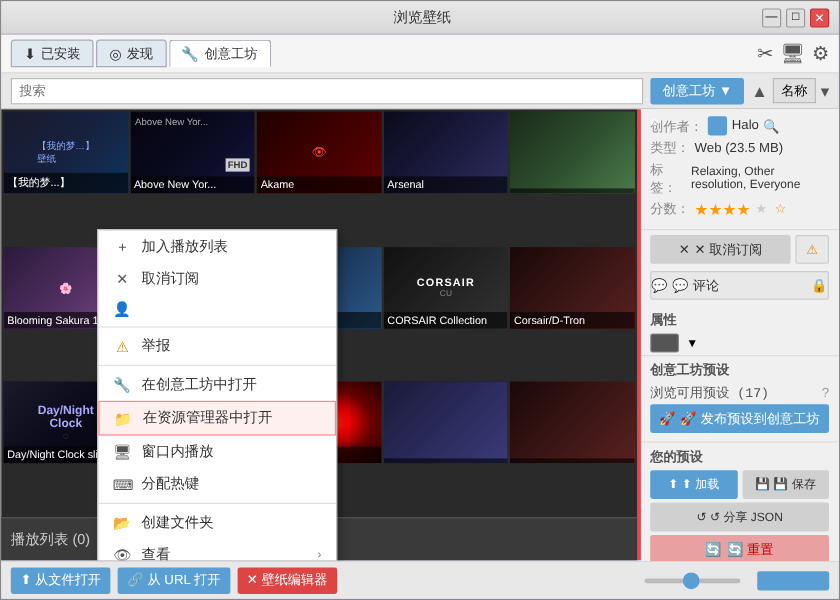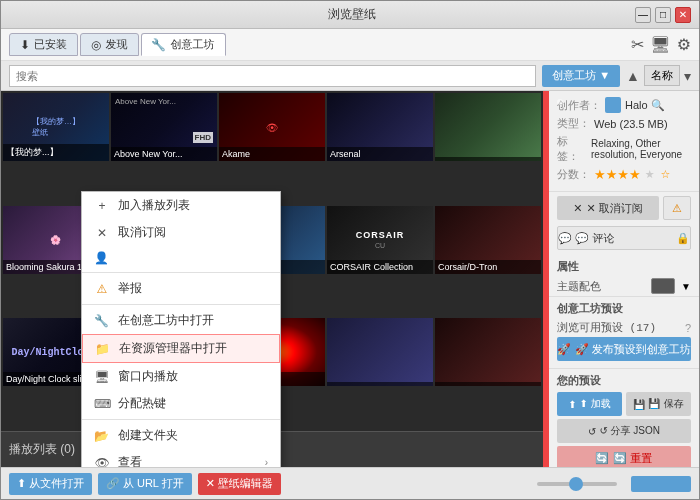--- a/index.html
+++ b/index.html
@@ -267,23 +267,23 @@
       position: absolute;
       width: 14px;
       height: 14px;
       background: #5a9fd4;
       border-radius: 50%;
       top: -5px;
       left: 40%;
     }
     
     .right-panel {
-      width: 156px;
+      width: 168px;
       background: #f0f0f0;
-      border-left: 6px solid #ef4444;
+      border-left: 3px solid #ef4444;
       display: flex;
       flex-direction: column;
       overflow-y: auto;
     }
     .preview-image {
       width: 100%;
       height: 80px;
       background: linear-gradient(135deg, #1a2a3a, #2a4a6a, #3a6a9a);
       position: relative;
     }
@@ -595,21 +595,21 @@
           </div>
           <div class="grid-item-label">CORSAIR Collection</div>
         </div>
         <div class="grid-item gi-10">
           <div class="grid-item-bg" style="background:linear-gradient(135deg,#1a0808,#3a1515,#5a2020);">
           </div>
           <div class="grid-item-label">Corsair/D-Tron</div>
         </div>
 
         <div class="grid-item gi-11">
-          <div class="grid-item-bg" style="background:linear-gradient(135deg,#1a1a2a,#0a0a1a,#050510); font-family:Liberation Mono, monospace;">
+          <div class="grid-item-bg" style="background:linear-gradient(135deg,#1a1a2a,#0a0a1a,#050510); flex-direction:column;">
             <span style="color:#aaaaff;font-size:10px;font-weight:bold;">Day/Night</span>
             <span style="color:#aaaaff;font-size:10px;font-weight:bold;">Clock</span>
             <span style="color:#666;font-size:8px;">◌</span>
           </div>
           <div class="grid-item-label">Day/Night Clock slide-clock</div>
         </div>
         <div class="grid-item gi-12">
           <div class="grid-item-bg" style="background:radial-gradient(ellipse at center, #334 0%, #111 50%, #000 100%);">
             <span style="font-size:12px;color:#aaf;">★</span>
           </div>
@@ -729,21 +729,20 @@
         </div>
         <button class="action-btn light">
           <span>💬</span>
           <span>💬 评论</span>
           <span style="margin-left:auto;">🔒</span>
         </button>
       </div>
 
       <div class="section-title">属性</div>
       <div class="prop-row">
-        <span class="prop-label">主题配色</span>
         <div class="color-swatch"></div>
         <span class="dropdown-arrow">▼</span>
       </div>
 
       <div class="workshop-section">
         <div class="section-title" style="padding:0 0 4px;">创意工坊预设</div>
         <div class="workshop-info-row">
           <span class="workshop-info-label">浏览可用预设 (17)</span>
           <span class="help-icon">?</span>
         </div>

